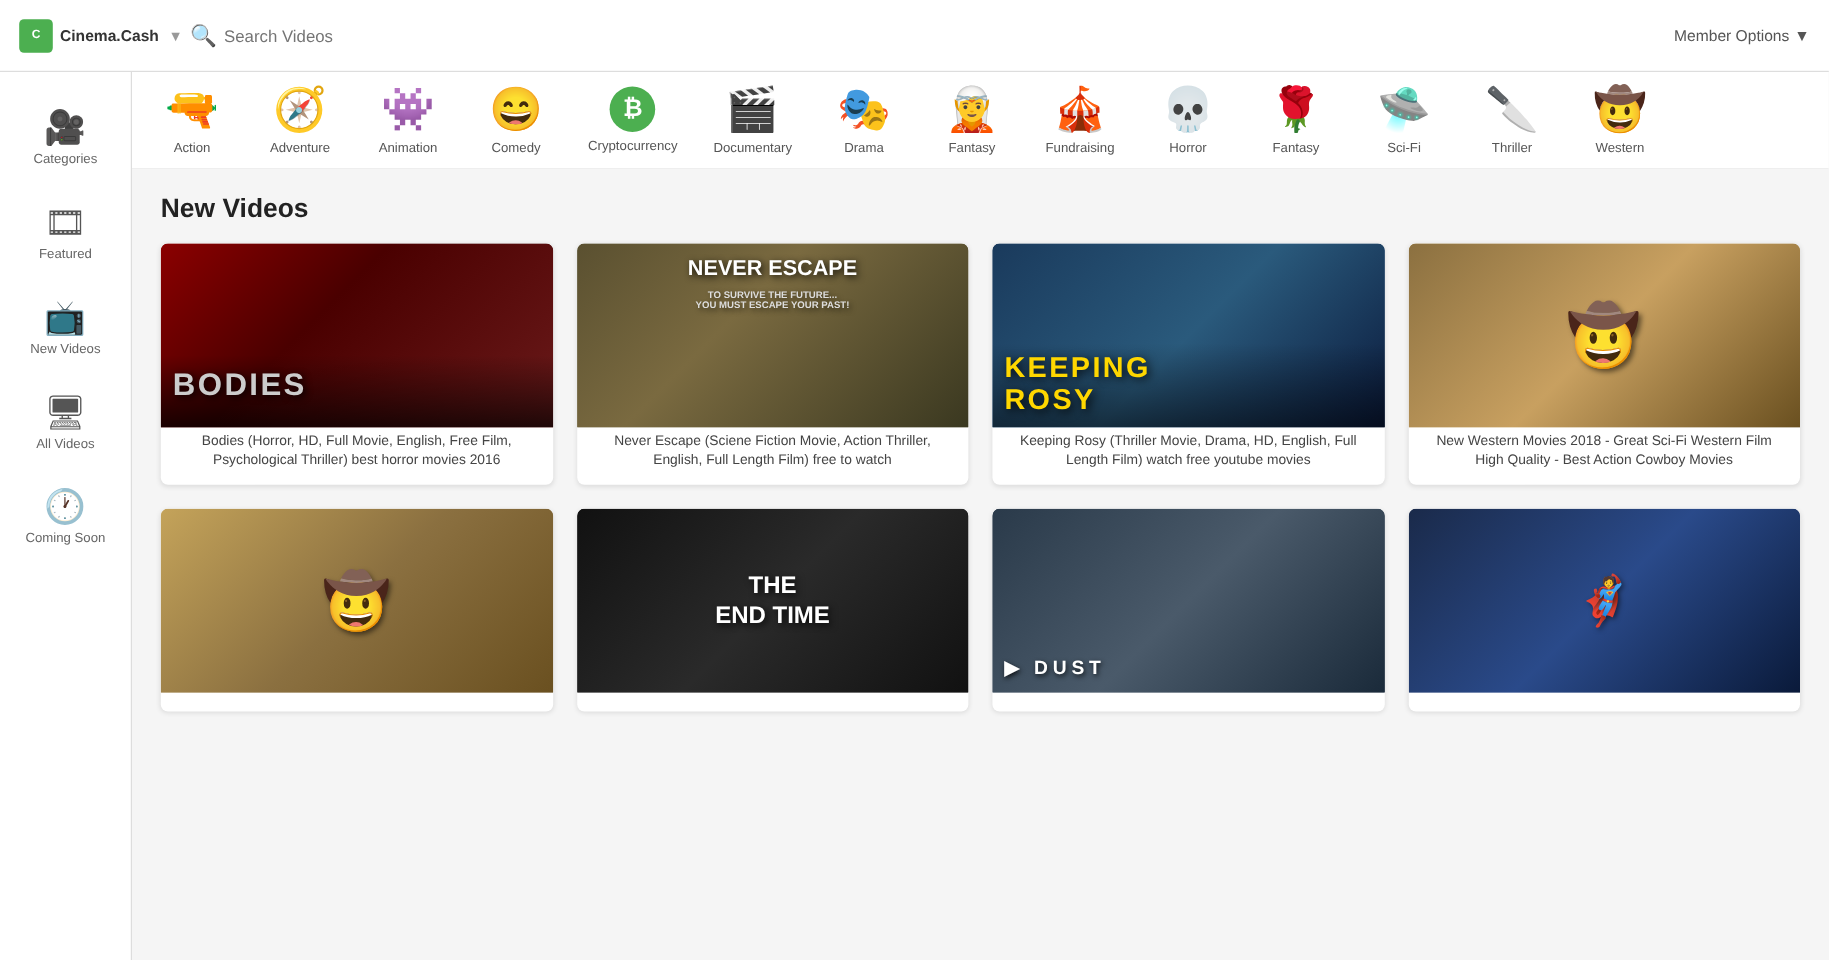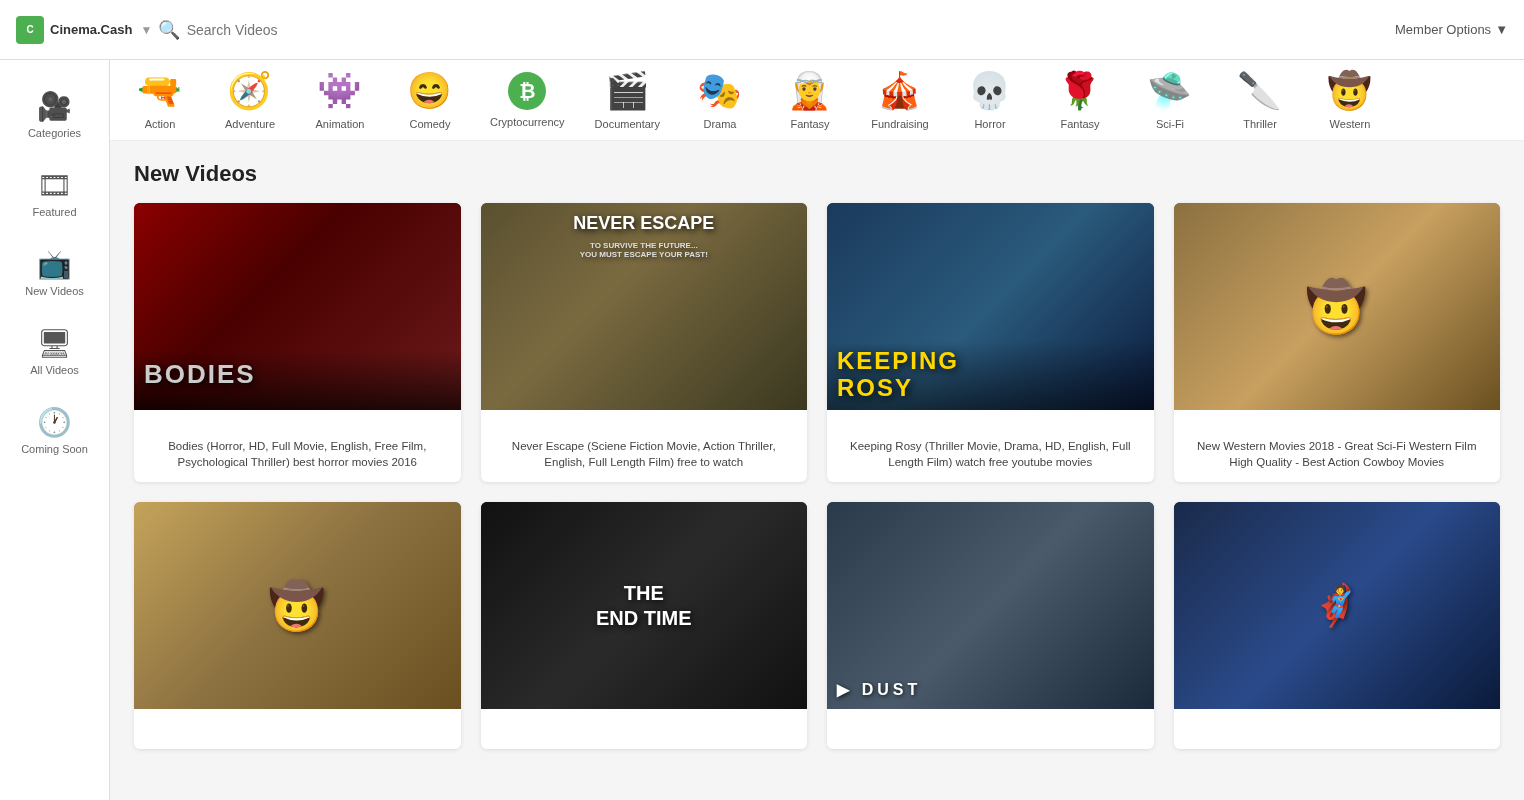--- a/index.html
+++ b/index.html
@@ -143,41 +143,41 @@
 
     .video-card {
       background: #fff;
       border-radius: 6px;
       overflow: hidden;
       box-shadow: 0 1px 4px rgba(0,0,0,0.1);
       cursor: pointer;
     }
     .thumb-placeholder {
       width: 100%;
-      height: 207px;
+      height: 153px;
       display: flex;
       align-items: center;
       justify-content: center;
       font-size: 28px;
       font-weight: bold;
       color: #fff;
       text-shadow: 2px 2px 4px rgba(0,0,0,0.5);
       position: relative;
     }
     .bodies-thumb { background: linear-gradient(135deg, #8B0000 0%, #2d0000 50%, #5a2020 100%); }
     .never-escape-thumb { background: linear-gradient(135deg, #4a4a2a 0%, #6b5a2a 50%, #3a3a1a 100%); }
     .keeping-rosy-thumb { background: linear-gradient(135deg, #1a3a5c 0%, #2a5a8c 50%, #1a2a3c 100%); padding-left: 32px; }
     .western-thumb { background: linear-gradient(135deg, #8B6914 0%, #c8a055 50%, #5a4010 100%); }
     .cowboy-thumb { background: linear-gradient(135deg, #c4a35a 0%, #8B7040 50%, #6a5020 100%); }
     .end-time-thumb { background: linear-gradient(135deg, #1a1a1a 0%, #3a3a3a 50%, #1a1a1a 100%); }
     .dust-thumb { background: linear-gradient(135deg, #2a3a4a 0%, #4a5a6a 50%, #1a2a3a 100%); }
     .action-sci-thumb { background: linear-gradient(135deg, #1a2a4a 0%, #2a4a8a 50%, #0a1a3a 100%); }
 
     .video-info {
-      padding: 28px 12px 12px;
+      padding: 4px 12px 12px;
     }
     .video-title {
       font-size: 11.5px;
       color: #444;
       line-height: 1.4;
       text-align: center;
     }
   </style>
 </head>
 <body>

